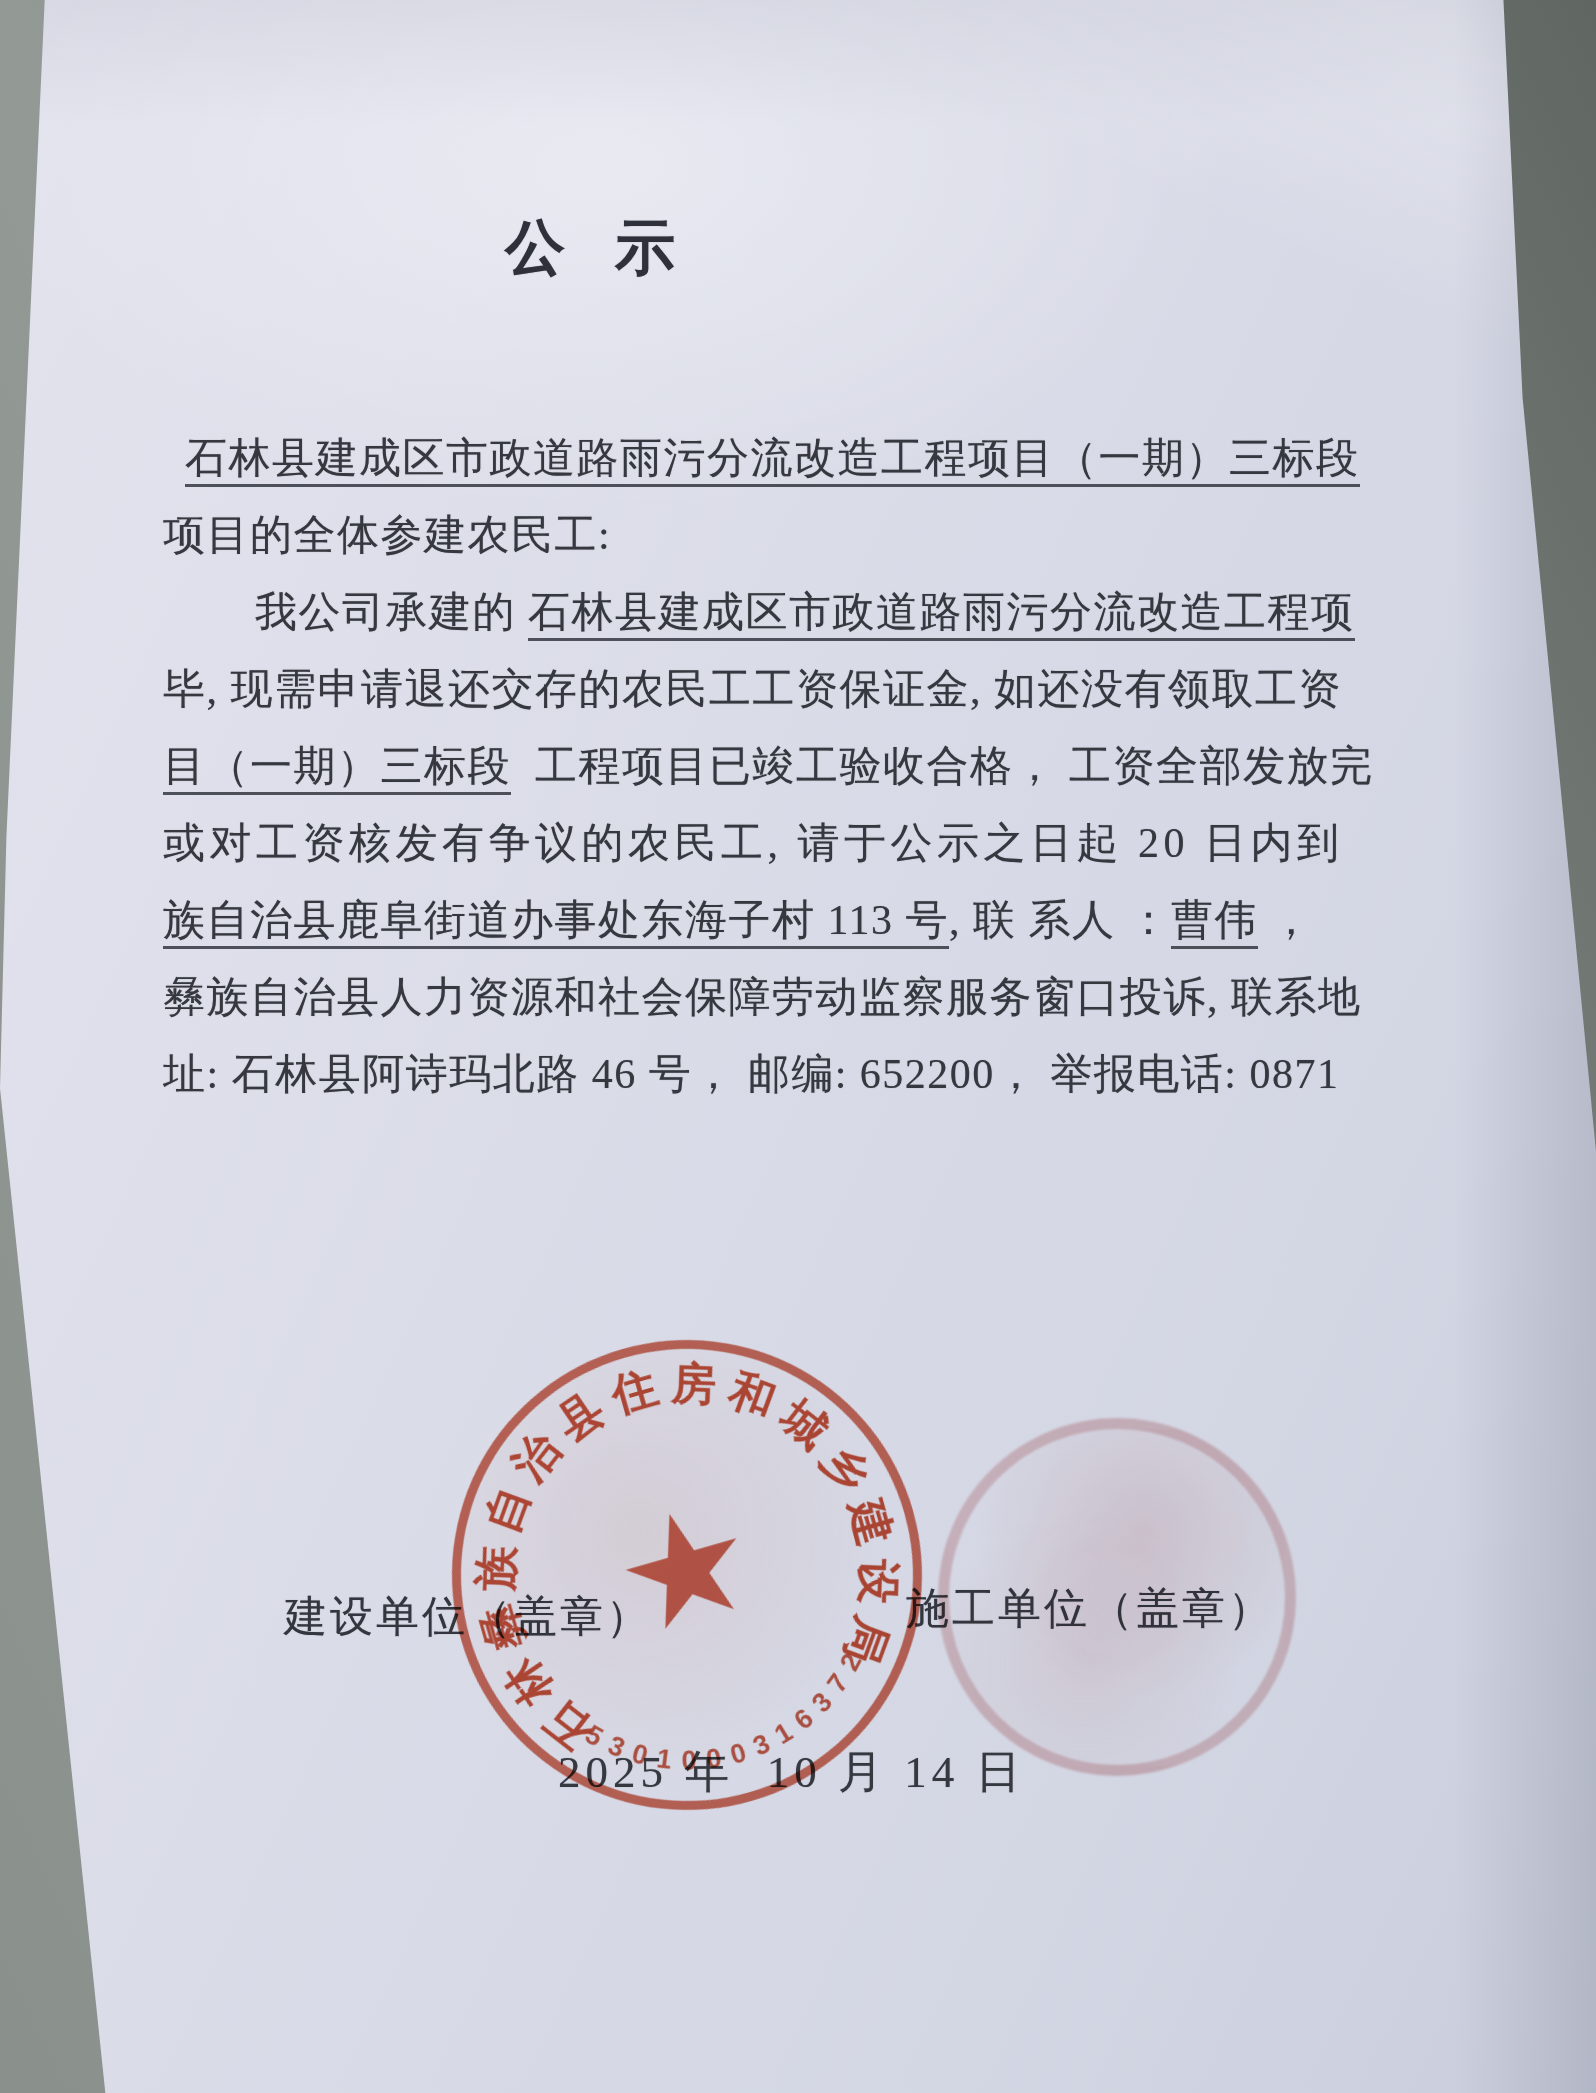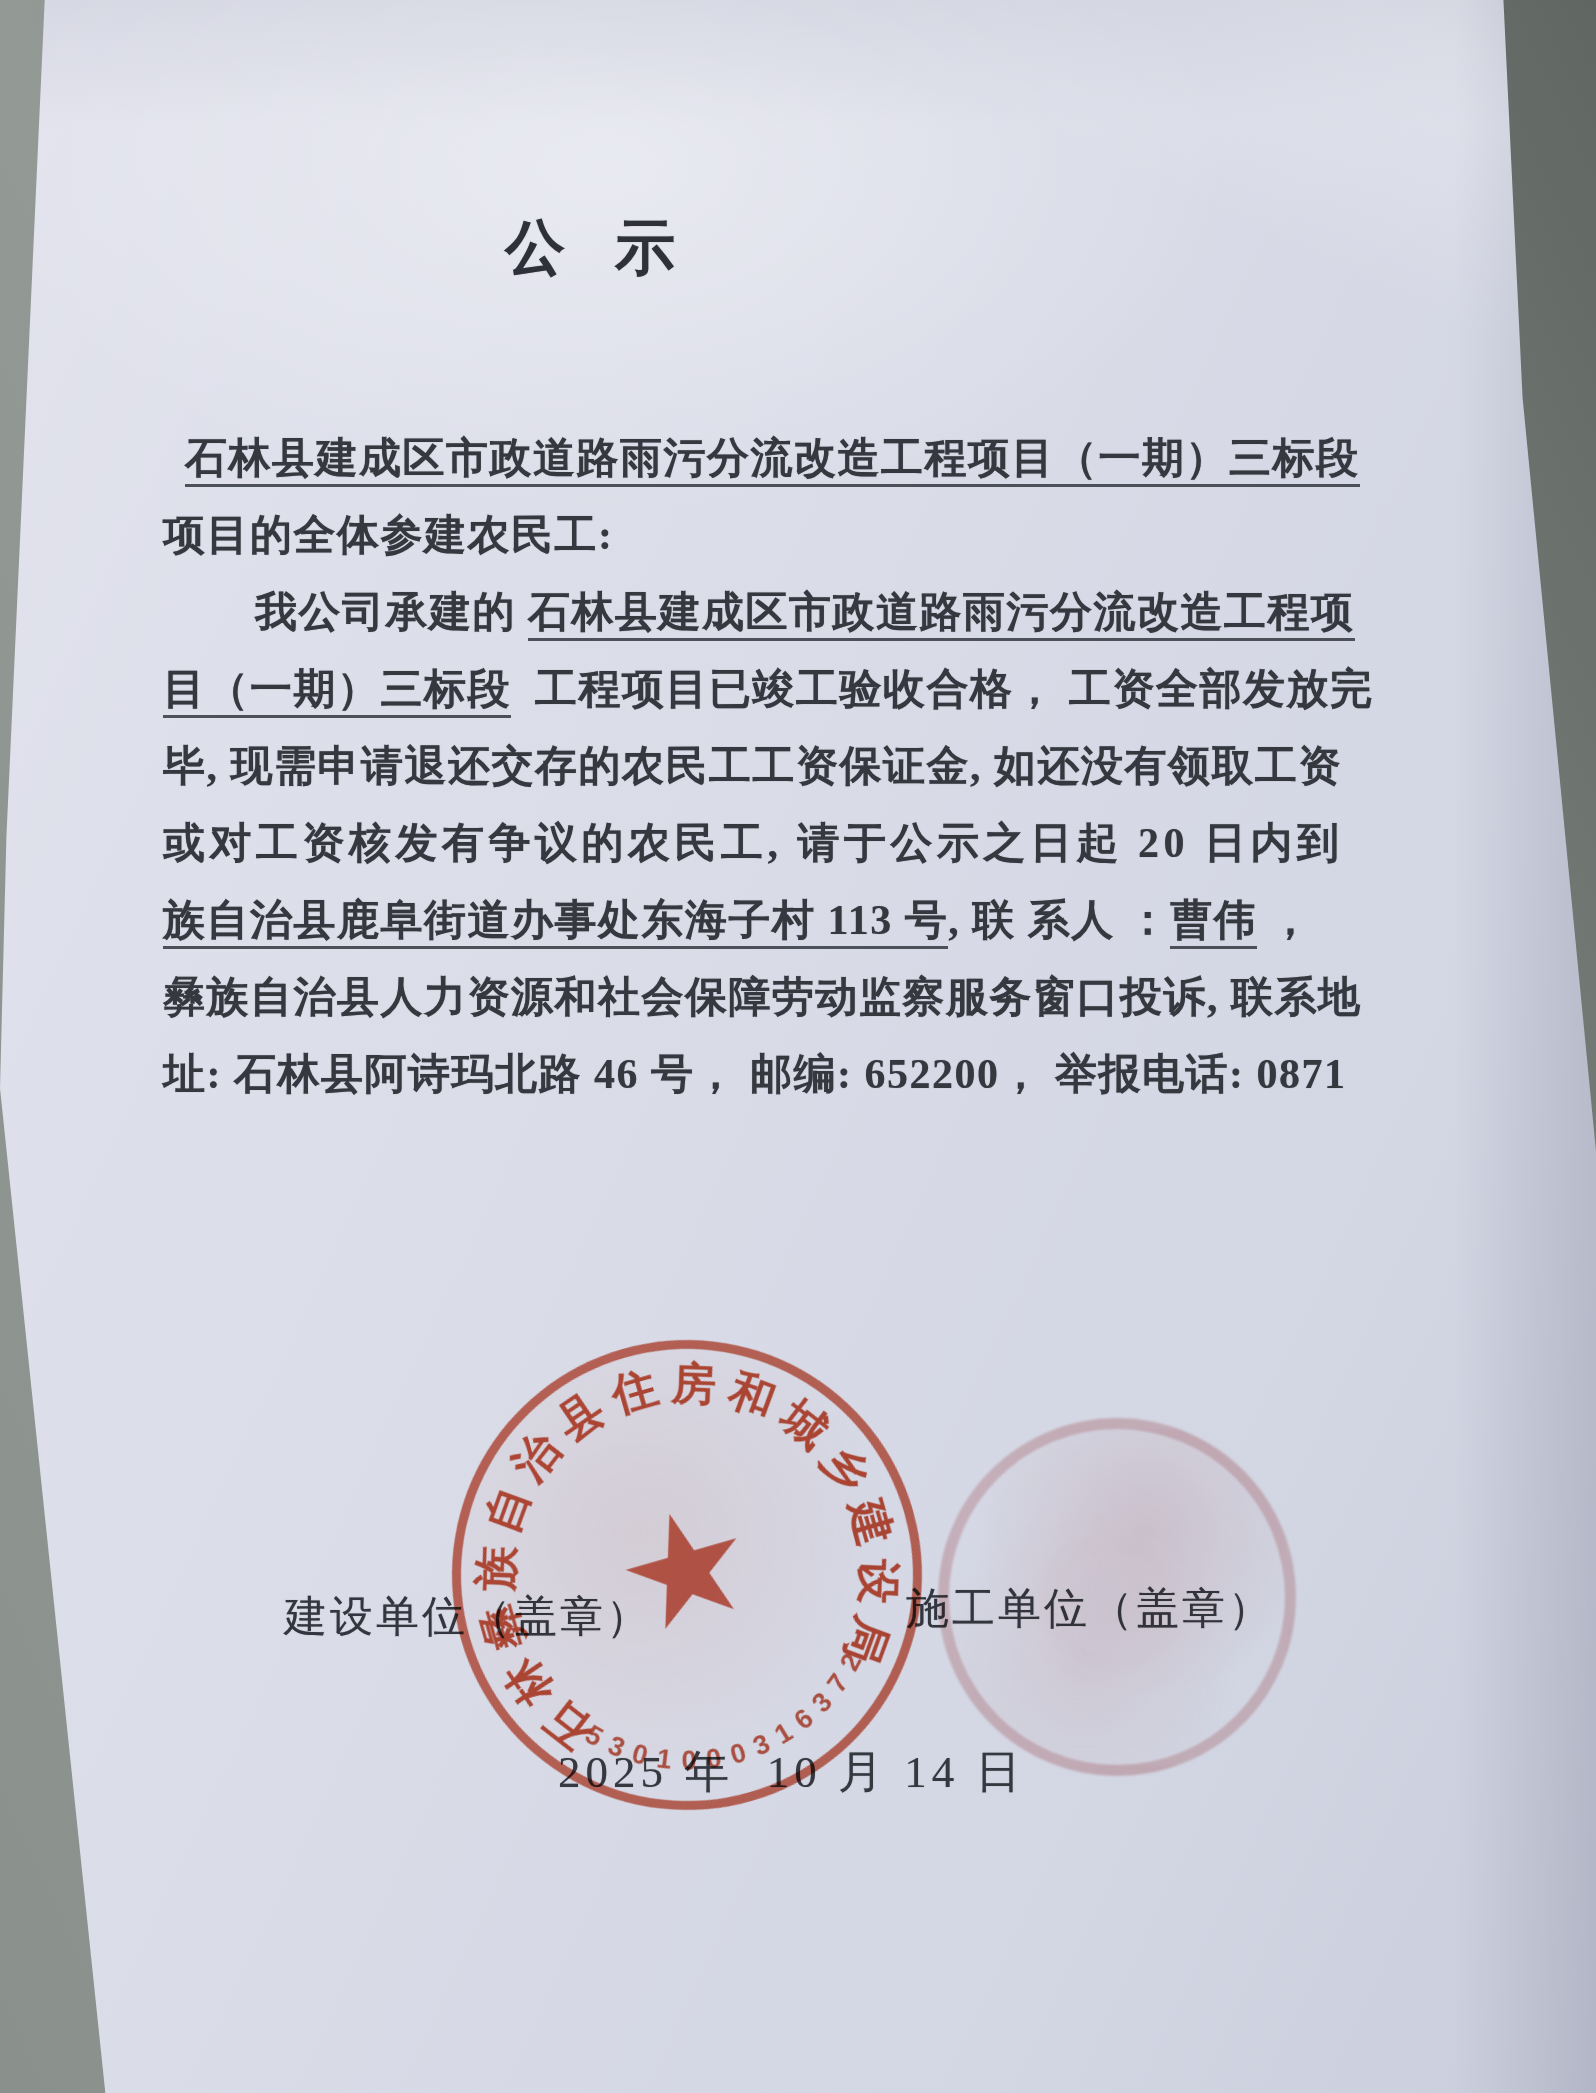--- a/index.html
+++ b/index.html
@@ -30,21 +30,21 @@
   
   .title{
     position:absolute;left:505px;top:208px;margin:0;
     font-size:60px;font-weight:bold;letter-spacing:50px;white-space:pre;
     color:#2e3139;text-shadow:0 0 1px rgba(46,49,57,0.55);
   }
   
   .notice-body{
     position:absolute;left:163px;top:420px;width:1170px;
     font-size:42px;line-height:77px;letter-spacing:1.5px;
-    color:#35383f;text-shadow:0 0 1px rgba(53,56,63,0.45);font-weight:bold;
+    color:#35383f;text-shadow:0 0 1px rgba(53,56,63,0.45);
   }
   .body-line{white-space:pre;height:77px;}
   .body-line:nth-child(1){padding-left:22px;}
   .body-line:nth-child(3){padding-left:92px;}
   .body-line:nth-child(6){letter-spacing:4.5px;}
   .body-line:nth-child(11){letter-spacing:3px;text-align:right;}
   .u{border-bottom:3px solid rgba(52,55,63,0.85);padding-bottom:3px;}
   
   .sig{position:absolute;font-size:43px;letter-spacing:3px;color:#33363e;white-space:pre;
        text-shadow:0 0 1px rgba(51,54,62,0.45);}
@@ -91,22 +91,22 @@
 <div class="scene">
   <div class="paper">
     <div class="paper-shade"></div>
 
     <h1 class="title">公示</h1>
 
     <div class="notice-body" id="body-lines">
         <div class="body-line"><span class="u">石林县建成区市政道路雨污分流改造工程项目（一期）三标段</span></div>
         <div class="body-line"><span>项目的全体参建农民工:</span></div>
         <div class="body-line"><span>我公司承建的 </span><span class="u">石林县建成区市政道路雨污分流改造工程项</span></div>
+        <div class="body-line"><span>毕, 现需申请退还交存的农民工工资保证金, 如还没有领取工资</span></div>
         <div class="body-line"><span class="u">目（一期）三标段</span><span>  工程项目已竣工验收合格， 工资全部发放完</span></div>
-        <div class="body-line"><span>毕, 现需申请退还交存的农民工工资保证金, 如还没有领取工资</span></div>
         <div class="body-line"><span>或对工资核发有争议的农民工, 请于公示之日起 20 日内到</span></div>
         <div class="body-line"><span class="u">族自治县鹿阜街道办事处东海子村 113 号</span><span>, 联 系人 ：</span><span class="u">曹伟</span><span> ，</span></div>
         <div class="body-line"><span>彝族自治县人力资源和社会保障劳动监察服务窗口投诉, 联系地</span></div>
         <div class="body-line"><span>址: 石林县阿诗玛北路 46 号， 邮编: 652200， 举报电话: 0871</span></div>
       </div>
 
     <span class="sig sig-build">建设单位（盖章）</span>
     <span class="sig sig-contract">施工单位（盖章）</span>
 
     <div class="date">2025 年  10 月 14 日</div>

